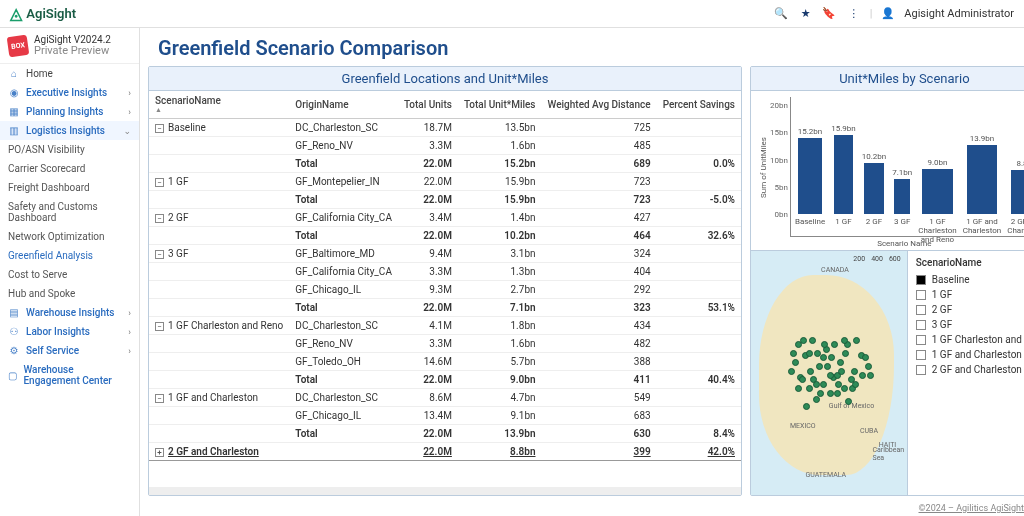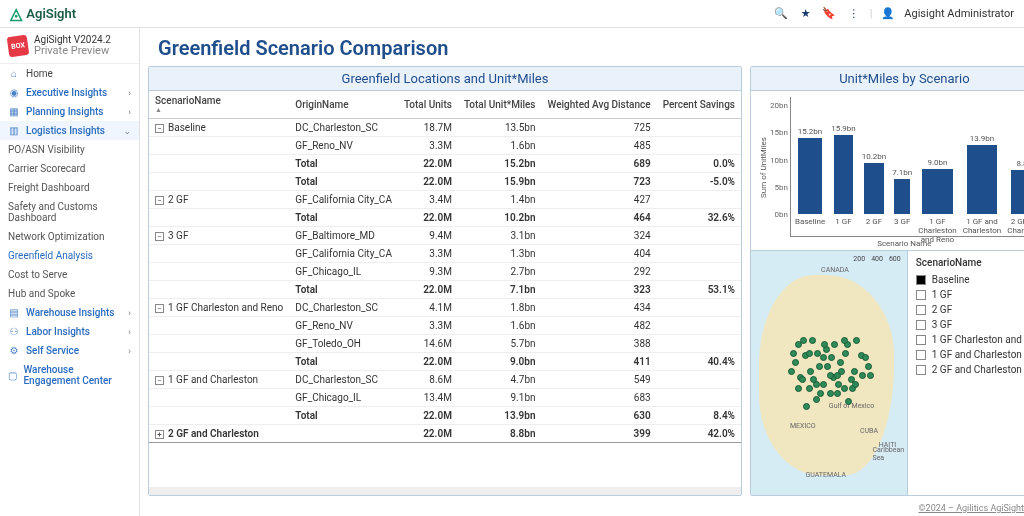--- a/index.html
+++ b/index.html
@@ -31,21 +31,21 @@
 .panel { border: 1px solid #bcd; border-radius: 2px; display: flex; flex-direction: column; min-height: 0; }
 .panel.left { flex: 1.05; }
 .panel.right { flex: 0.95; display: flex; flex-direction: column; }
 .panel-head { background: #e9f1fb; text-align: center; font-size: 13px; color: #1f4e8c; padding: 4px 0; border-bottom: 1px solid #bcd; }
 .table-wrap { overflow: auto; flex: 1; }
 table.data { width: 100%; border-collapse: collapse; font-size: 10px; }
 table.data th { text-align: left; padding: 4px 6px; border-bottom: 1px solid #ccc; font-weight: 500; color: #444; background: #fff; white-space: nowrap; }
 table.data th.r, table.data td.r { text-align: right; }
 table.data td { padding: 3px 6px; border-bottom: 1px solid #eee; white-space: nowrap; }
 table.data tr.total td { font-weight: 600; }
-table.data tr.grand td { font-weight: 600; border-top: 1px solid #999; border-bottom: 1px solid #999; }
+table.data tr.grand td { font-weight: 600; border-top: 1px solid #999; border-bottom: 1px solid #999; text-decoration: underline; }
 .exp { display: inline-block; width: 9px; height: 9px; border: 1px solid #888; line-height: 7px; text-align: center; font-size: 8px; margin-right: 4px; color: #555; }
 .chart-area { padding: 6px 8px 2px; border-bottom: 1px solid #bcd; }
 .chart { display: flex; height: 140px; }
 .yaxis { display: flex; flex-direction: column; justify-content: space-between; align-items: flex-end; font-size: 8px; color: #666; padding: 4px 2px 18px 0; position: relative; }
 .ylabel { writing-mode: vertical-rl; transform: rotate(180deg); font-size: 8px; color: #555; align-self: center; margin-right: 2px; }
 .bars { flex: 1; display: flex; align-items: flex-end; gap: 6px; border-left: 1px solid #888; border-bottom: 1px solid #888; padding: 4px 4px 0 4px; position: relative; }
 .bar-col { flex: 1; display: flex; flex-direction: column; align-items: center; gap: 2px; }
 .bar { width: 80%; background: #1f4e8c; }
 .bar-label { font-size: 8px; color: #555; }
 .bar-cat { font-size: 8px; color: #555; text-align: center; line-height: 1.1; height: 18px; margin-top: 2px; }
@@ -196,20 +196,28 @@
                   <td class="r">485</td>
                   <td class="r"></td>
                 </tr>
                 <tr class="total">
                   <td></td>
                   <td>Total</td>
                   <td class="r">22.0M</td>
                   <td class="r">15.2bn</td>
                   <td class="r">689</td>
                   <td class="r">0.0%</td>
+                </tr>
+                <tr>
+                  <td><span class="exp">−</span>1 GF</td>
+                  <td>GF_Montepelier_IN</td>
+                  <td class="r">22.0M</td>
+                  <td class="r">15.9bn</td>
+                  <td class="r">723</td>
+                  <td class="r"></td>
                 </tr>
                 <tr class="total">
                   <td></td>
                   <td>Total</td>
                   <td class="r">22.0M</td>
                   <td class="r">15.9bn</td>
                   <td class="r">723</td>
                   <td class="r">-5.0%</td>
                 </tr>
                 <tr>

